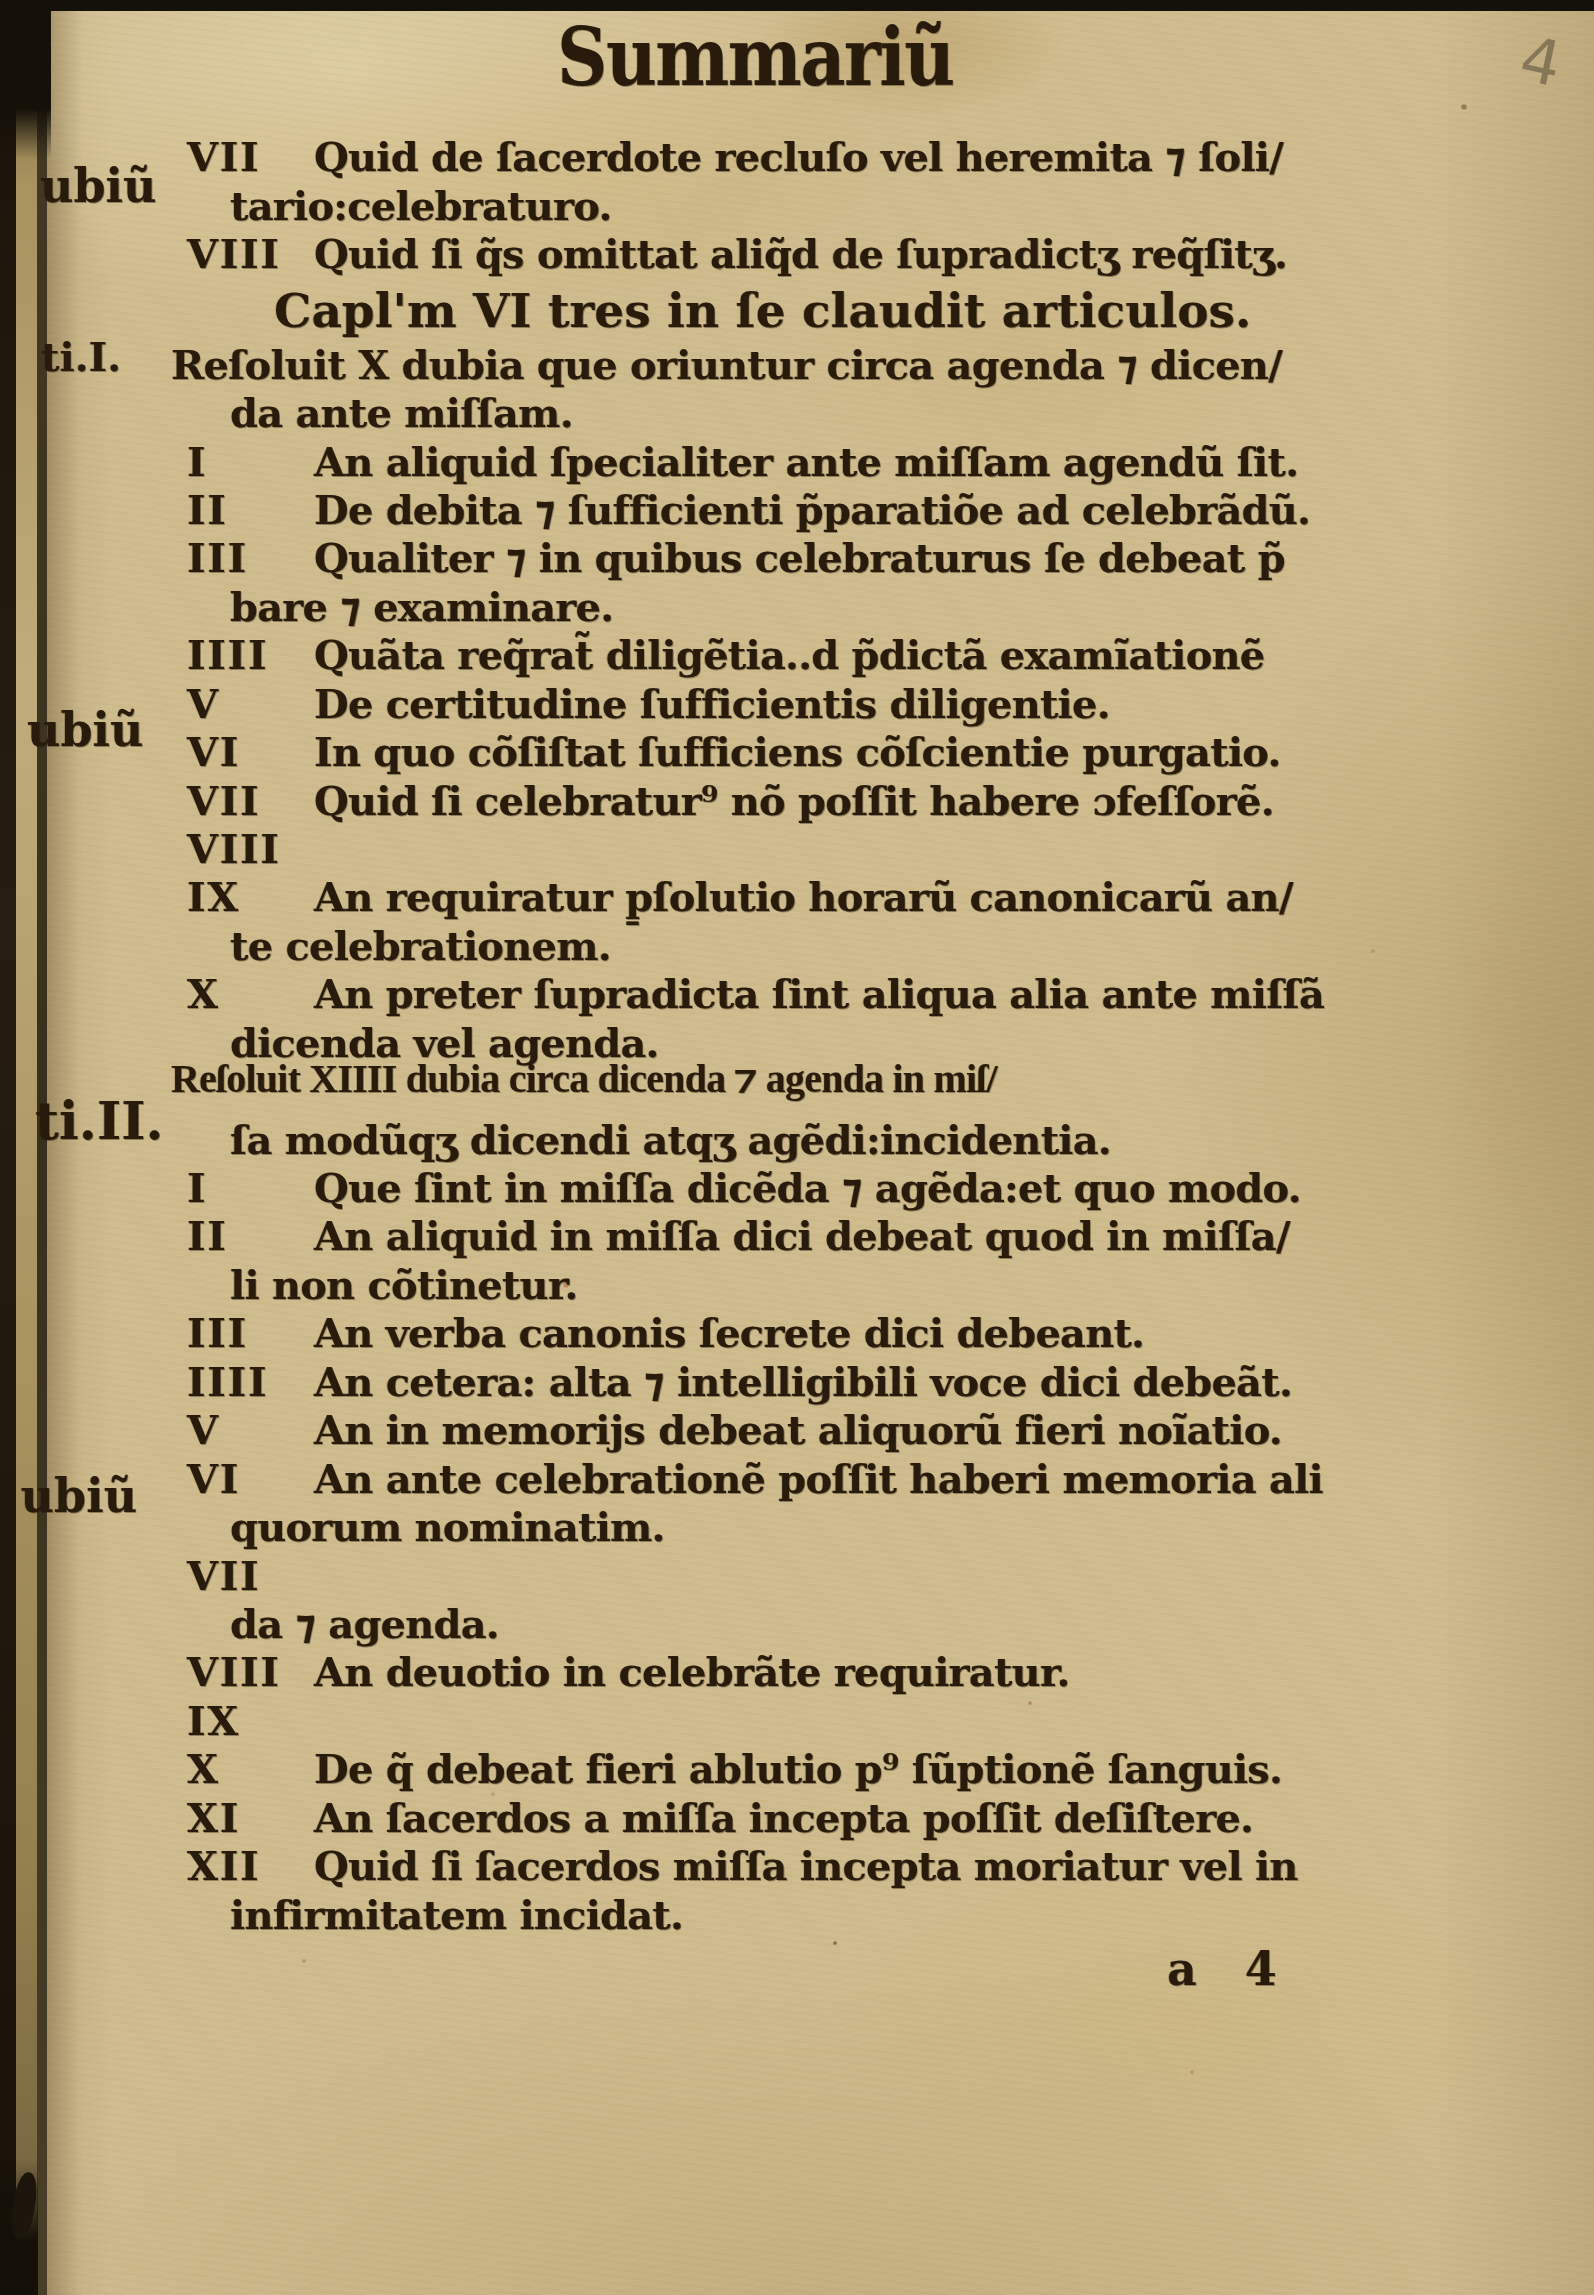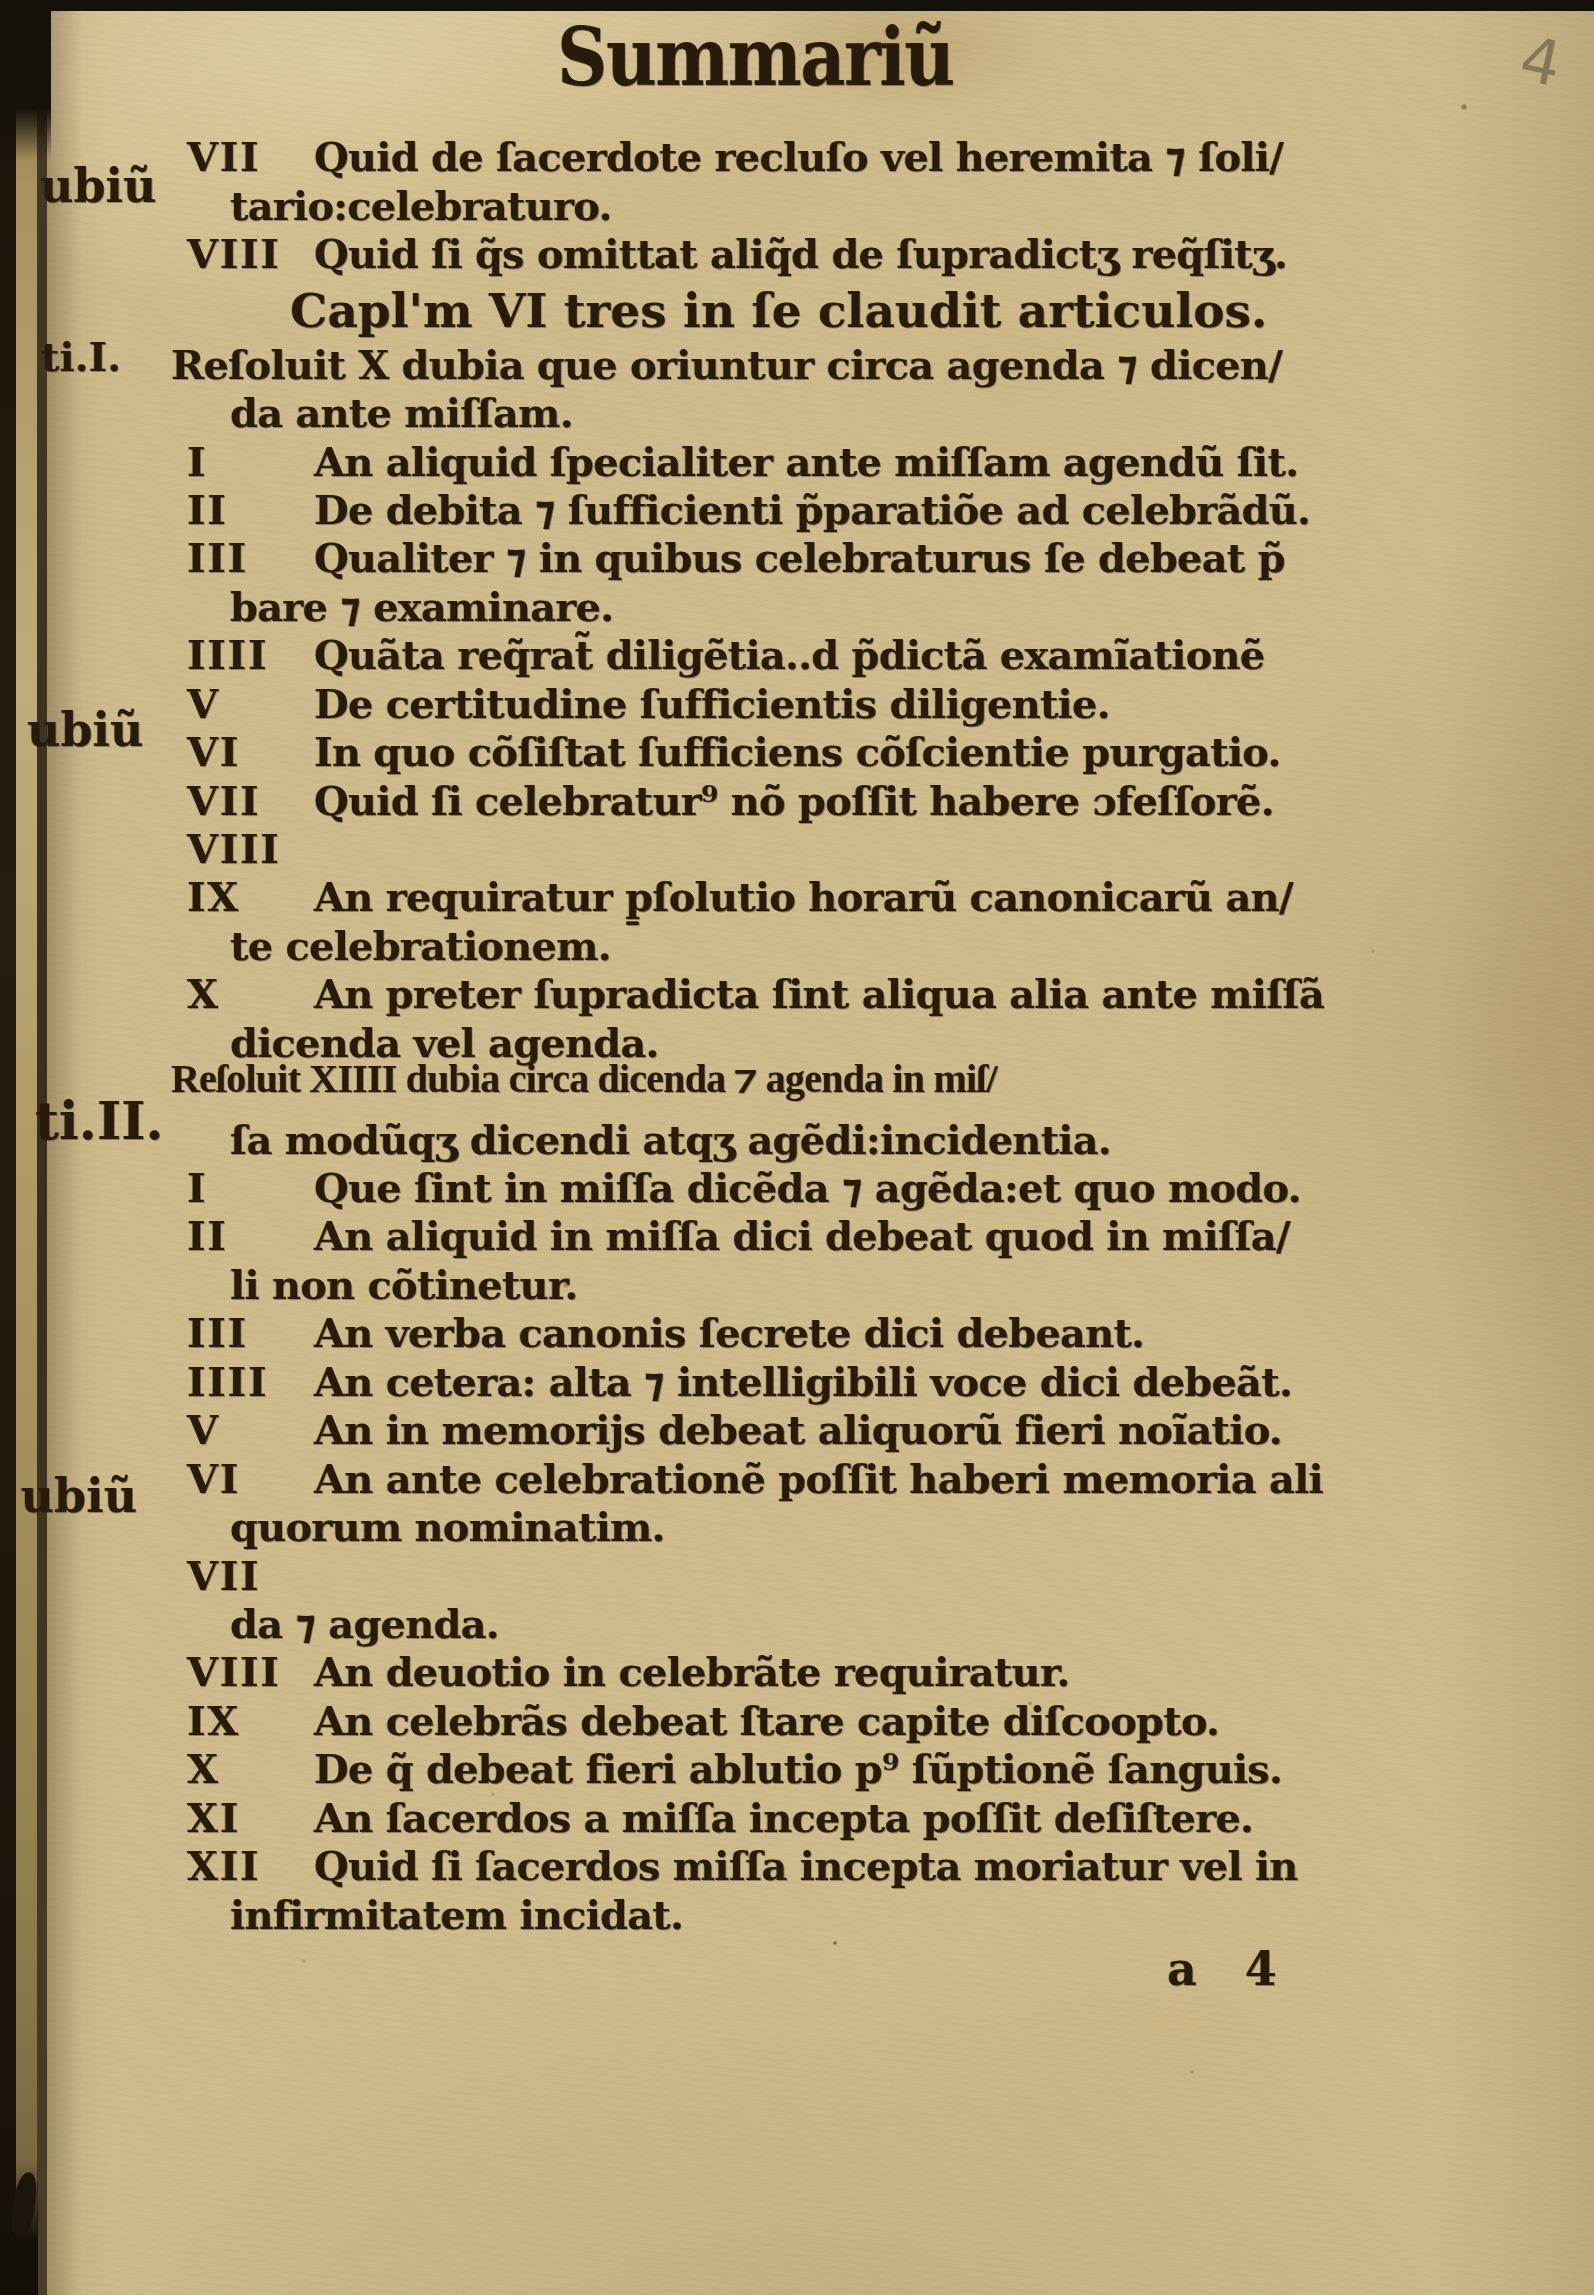--- a/index.html
+++ b/index.html
@@ -27,21 +27,21 @@
   .title{
     position:absolute;left:557px;top:9.5px;font-size:70px;font-weight:700;
     letter-spacing:-1.6px;transform:scaleY(1.14);transform-origin:top left;white-space:nowrap;
   }
   .row{position:absolute;left:0;width:100%;height:51px;}
   .num{position:absolute;left:175px;top:0;font-size:40px;font-weight:700;letter-spacing:1.6px;white-space:nowrap;margin-left:12px;}
   .txt{position:absolute;top:0;font-size:40px;font-weight:700;letter-spacing:-0.8px;white-space:nowrap;}
   .txt.entry{left:314px;}
   .txt.cont{left:230px;}
   .txt.section{left:171px;}
-  .txt.heading{left:274px;font-size:47px;letter-spacing:0;margin-left:16px;}
+  .txt.heading{left:274px;font-size:47px;letter-spacing:0;}
   .mnote{position:absolute;font-weight:700;white-space:nowrap;}
   .signature{position:absolute;left:1167px;top:1942px;font-size:46px;font-weight:700;letter-spacing:16px;white-space:nowrap;}
   .pencil{
     position:absolute;left:1521px;top:25.4px;font-size:62px;color:rgba(88,80,58,.58);
     transform:rotate(12deg);font-family:"DejaVu Sans",sans-serif;font-weight:400;
   }
   
   .top-edge{position:absolute;left:0;top:0;width:100%;height:11px;background:#14100a;}
   .left-black{position:absolute;left:0;top:0;width:16px;height:100%;
     background:linear-gradient(180deg,#191309,#261d10 40%,#171108);}
@@ -199,21 +199,20 @@
       </div>
       <div class="row" style="top: 1600px;">
         <span class="txt ink cont">da ⁊ agenda.</span>
       </div>
       <div class="row" style="top: 1648px;">
         <span class="num ink">VIII</span>
         <span class="txt ink entry">An deuotio in celebrãte requiratur.</span>
       </div>
       <div class="row" style="top: 1697px;">
         <span class="num ink">IX</span>
-        <span class="txt ink entry">An celebrãs debeat ſtare capite diſcoopto.</span>
       </div>
       <div class="row" style="top: 1745px;">
         <span class="num ink">X</span>
         <span class="txt ink entry">De q̃ debeat fieri ablutio p⁹ ſũptionẽ ſanguis.</span>
       </div>
       <div class="row" style="top: 1794px;">
         <span class="num ink">XI</span>
         <span class="txt ink entry">An ſacerdos a miſſa incepta poſſit deſiſtere.</span>
       </div>
       <div class="row" style="top: 1842px;">

